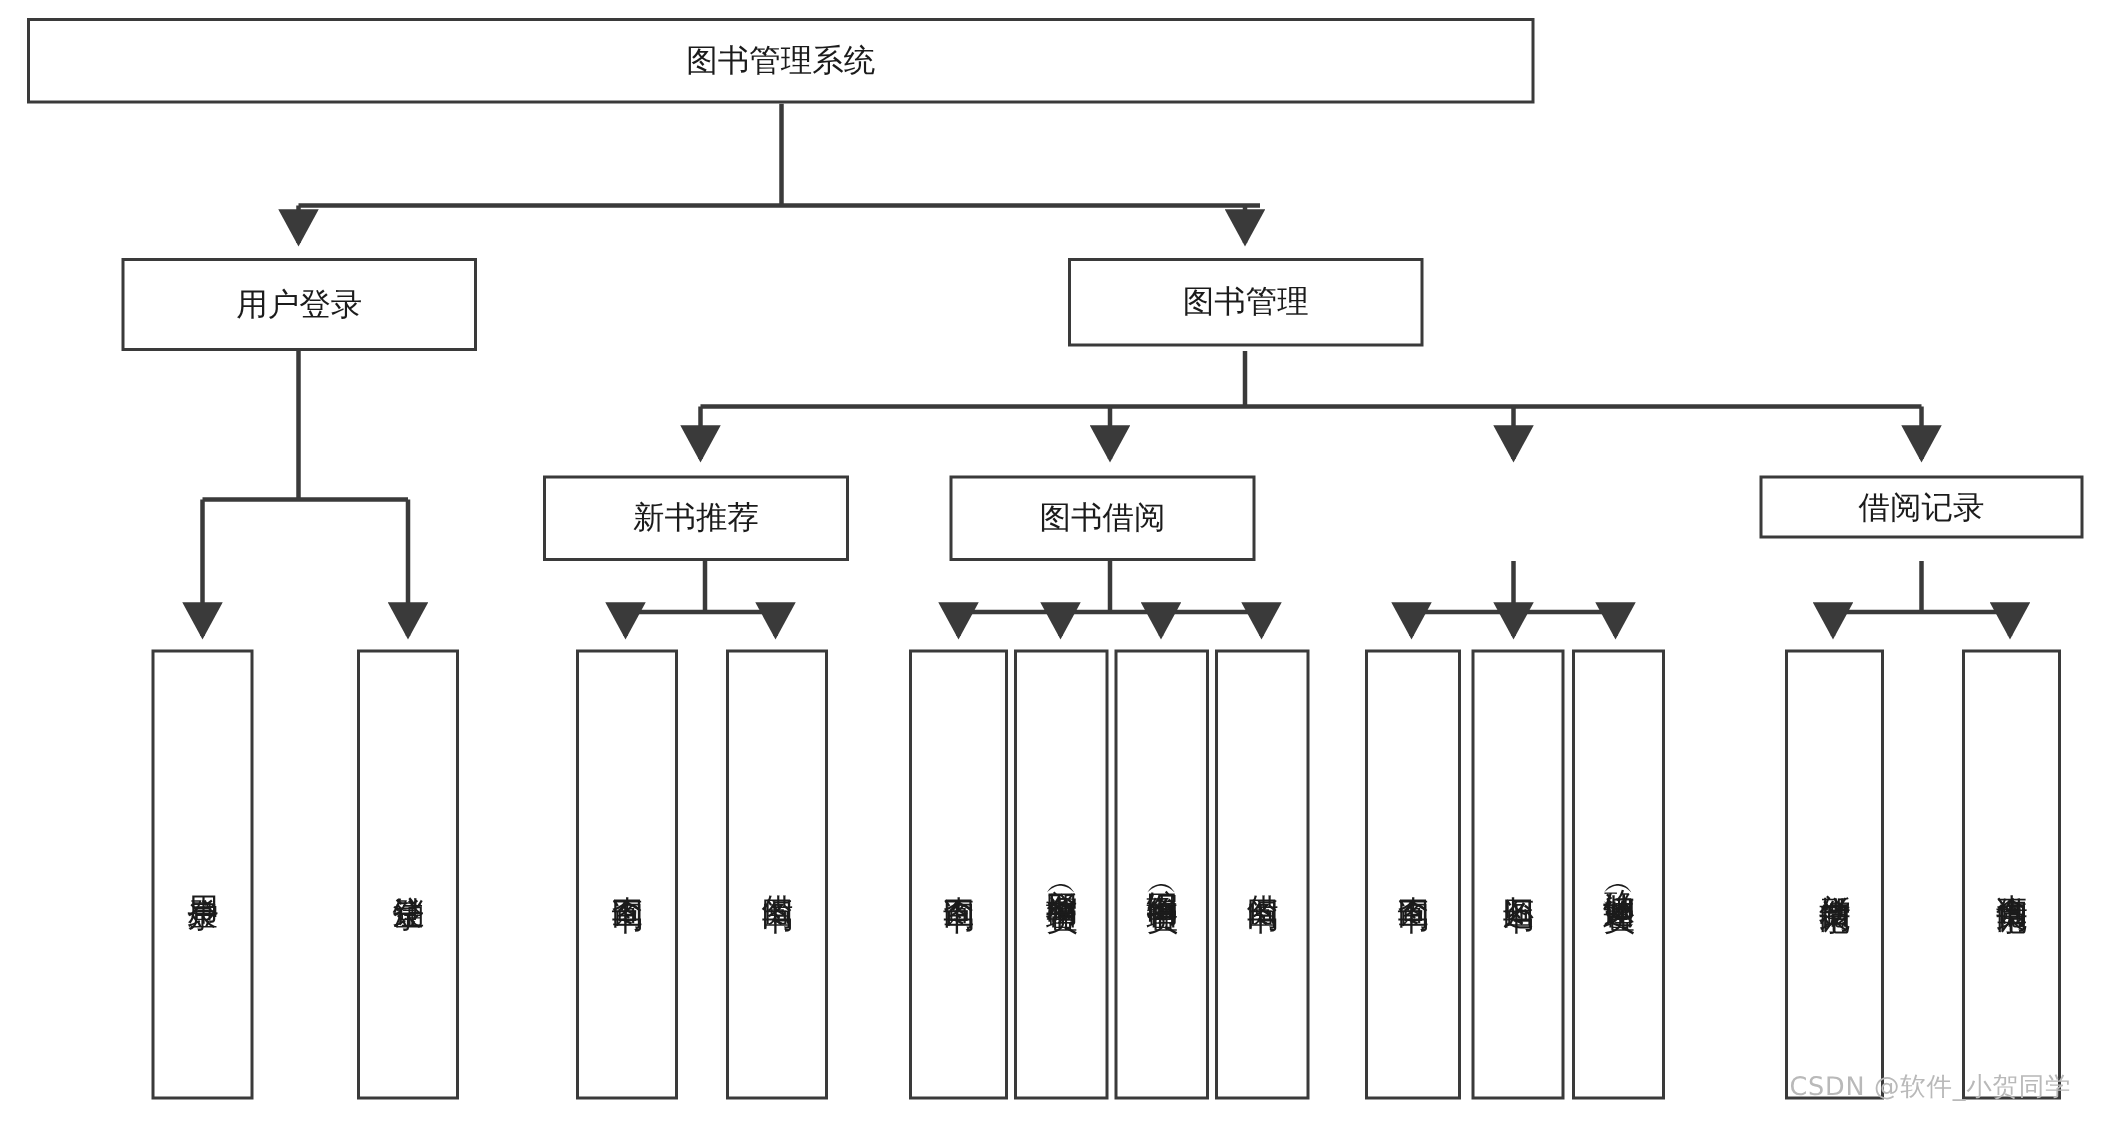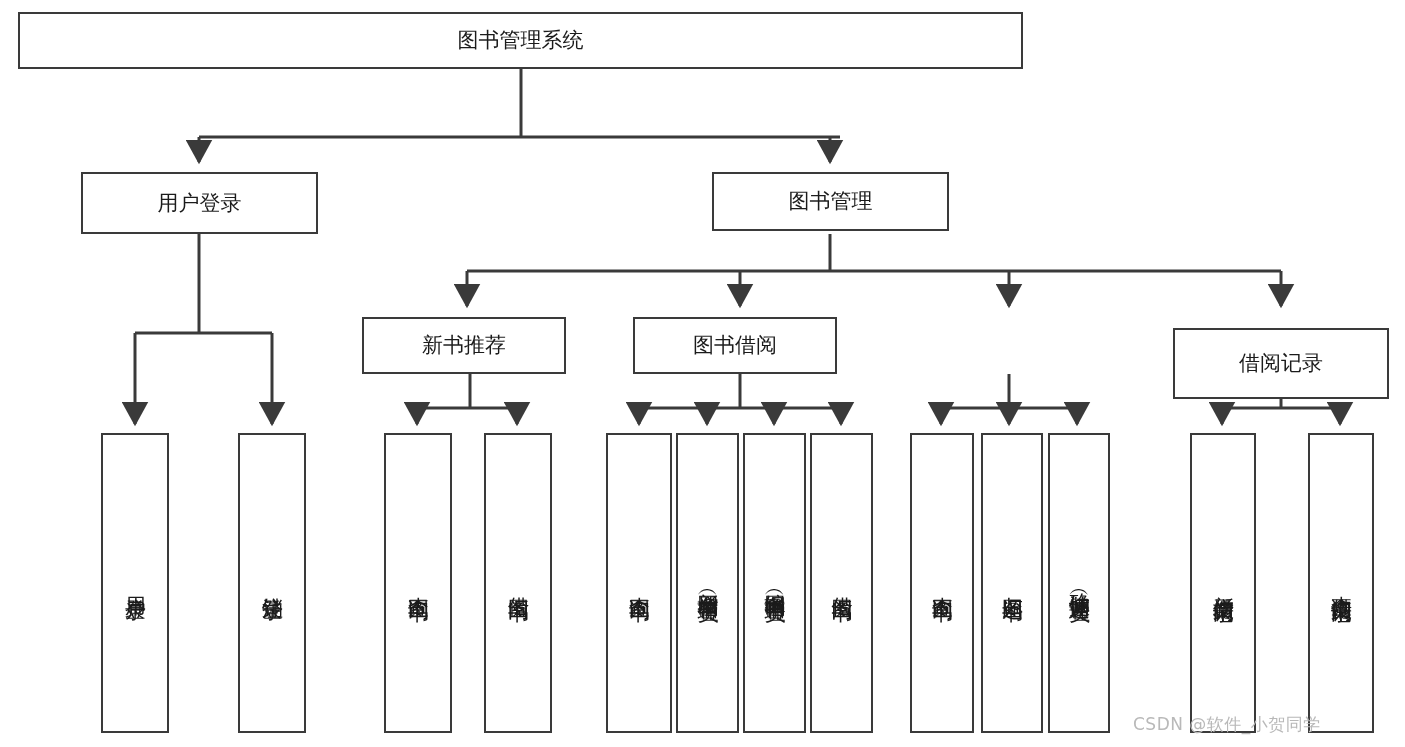--- a/index.html
+++ b/index.html
@@ -133,21 +133,21 @@
   <div class="node horiz" style="left:712px; top:172px; width:237px; height:59px;">
     <span>图书管理</span>
   </div>
 
   <div class="node horiz" style="left:362px; top:317px; width:204px; height:57px;">
     <span>新书推荐</span>
   </div>
   <div class="node horiz" style="left:633px; top:317px; width:204px; height:57px;">
     <span>图书借阅</span>
   </div>
-  <div class="node horiz" style="left:1173px; top:317px; width:216px; height:71px;margin-top:11px;">
+  <div class="node horiz" style="left:1173px; top:317px; width:216px; height:42px;">
     <span>借阅记录</span>
   </div>
 
   <div class="node vert" style="left:101px; top:433px; width:68px; height:300px;">
     <span class="vlabel">用户登录</span>
   </div>
   <div class="node vert" style="left:238px; top:433px; width:68px; height:300px;">
     <span class="vlabel">注销登录</span>
   </div>
 
@@ -181,15 +181,15 @@
     <span class="vlabel">确认归还（管理员）</span>
   </div>
 
   <div class="node vert" style="left:1190px; top:433px; width:66px; height:300px;">
     <span class="vlabel">新增借阅记录</span>
   </div>
   <div class="node vert" style="left:1308px; top:433px; width:66px; height:300px;">
     <span class="vlabel">查询借阅记录</span>
   </div>
 
-  <div class="watermark" style="left:1133px; top:713px;">CSDN @软件_小贺同学</div>
+  <div class="watermark" style="left:1193px; top:713px;">CSDN @软件_小贺同学</div>
 
 </div>
 
 </body></html>

